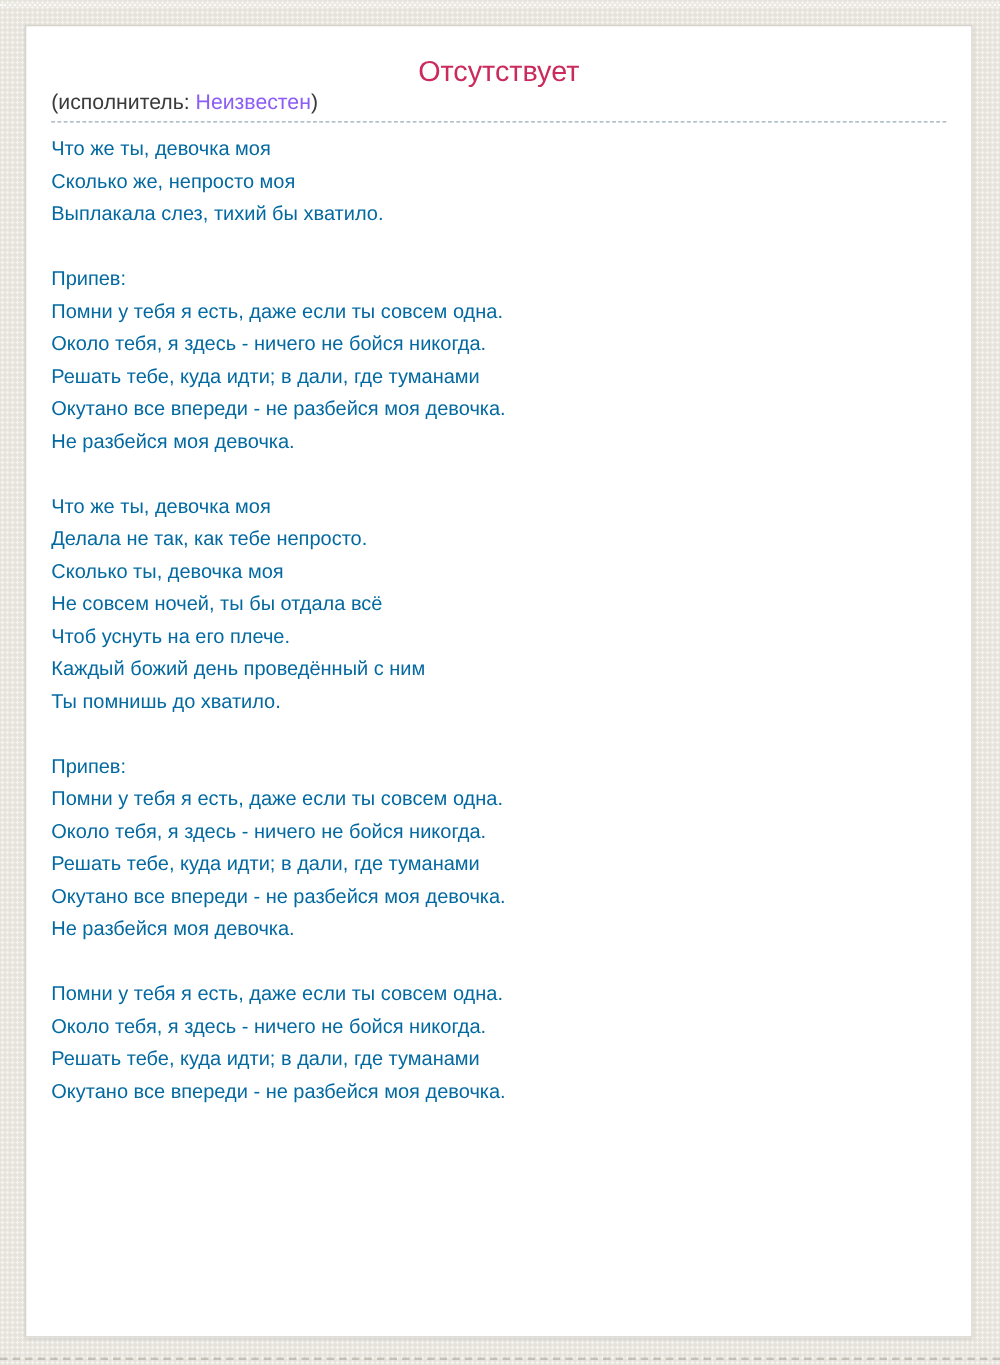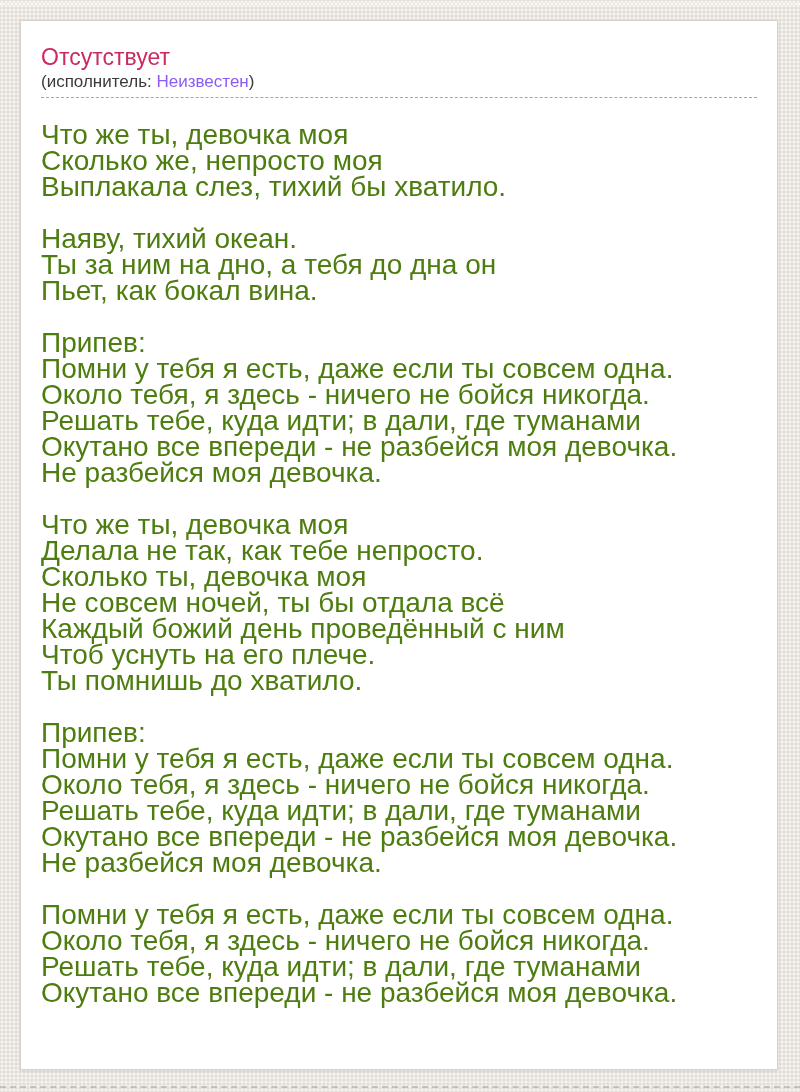--- a/index.html
+++ b/index.html
@@ -33,38 +33,39 @@
     border: 1px solid #d6d3cc;
     box-shadow: 0 1px 3px rgba(0,0,0,0.10);
     padding: 22px 20px 0 20px;
   }
   .song-title {
     margin: 0;
     font-size: 23px;
     font-weight: 400;
     line-height: 28px;
     color: #cb2a5d;
+    text-align: center;
   }
   .artist-line {
     font-size: 17px;
     line-height: 21px;
     color: #3a3a3a;
     padding-bottom: 5px;
     border-bottom: 1px dashed #94aab8;
   }
   .artist-link {
     color: #8b5cf6;
     text-decoration: none;
     cursor: pointer;
   }
   .lyrics {
-    margin-top: 24px;
-    font-size: 28px;
+    margin-top: 9px;
+    font-size: 16px;
     line-height: 26px;
-    color: #4d7c0f;
+    color: #0369a1;
   }
   .stanza { margin: 0 0 26px 0; }
   .stanza:last-child { margin-bottom: 0; }
   .line { white-space: nowrap; }
 </style>
 </head>
 <body>
 
 <div class="edge-stitch-top"></div>
 <div class="edge-stitch-bottom"></div>
@@ -77,39 +78,34 @@
     <span class="artist-link">Неизвестен</span><span>)</span>
   </div>
 
   <div class="lyrics">
       <div class="stanza">
         <div class="line">Что же ты, девочка моя</div>
         <div class="line">Сколько же, непросто моя</div>
         <div class="line">Выплакала слез, тихий бы хватило.</div>
       </div>
       <div class="stanza">
-        <div class="line">Наяву, тихий океан.</div>
-        <div class="line">Ты за ним на дно, а тебя до дна он</div>
-        <div class="line">Пьет, как бокал вина.</div>
-      </div>
-      <div class="stanza">
         <div class="line">Припев:</div>
         <div class="line">Помни у тебя я есть, даже если ты совсем одна.</div>
         <div class="line">Около тебя, я здесь - ничего не бойся никогда.</div>
         <div class="line">Решать тебе, куда идти; в дали, где туманами</div>
         <div class="line">Окутано все впереди - не разбейся моя девочка.</div>
         <div class="line">Не разбейся моя девочка.</div>
       </div>
       <div class="stanza">
         <div class="line">Что же ты, девочка моя</div>
         <div class="line">Делала не так, как тебе непросто.</div>
         <div class="line">Сколько ты, девочка моя</div>
         <div class="line">Не совсем ночей, ты бы отдала всё</div>
+        <div class="line">Чтоб уснуть на его плече.</div>
         <div class="line">Каждый божий день проведённый с ним</div>
-        <div class="line">Чтоб уснуть на его плече.</div>
         <div class="line">Ты помнишь до хватило.</div>
       </div>
       <div class="stanza">
         <div class="line">Припев:</div>
         <div class="line">Помни у тебя я есть, даже если ты совсем одна.</div>
         <div class="line">Около тебя, я здесь - ничего не бойся никогда.</div>
         <div class="line">Решать тебе, куда идти; в дали, где туманами</div>
         <div class="line">Окутано все впереди - не разбейся моя девочка.</div>
         <div class="line">Не разбейся моя девочка.</div>
       </div>

